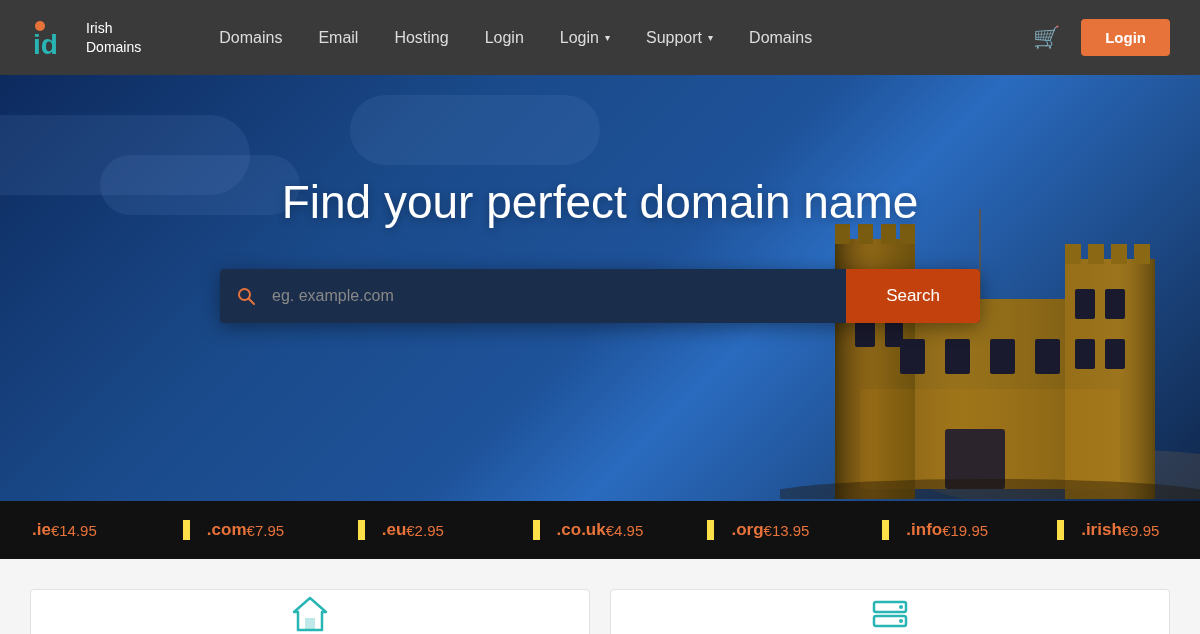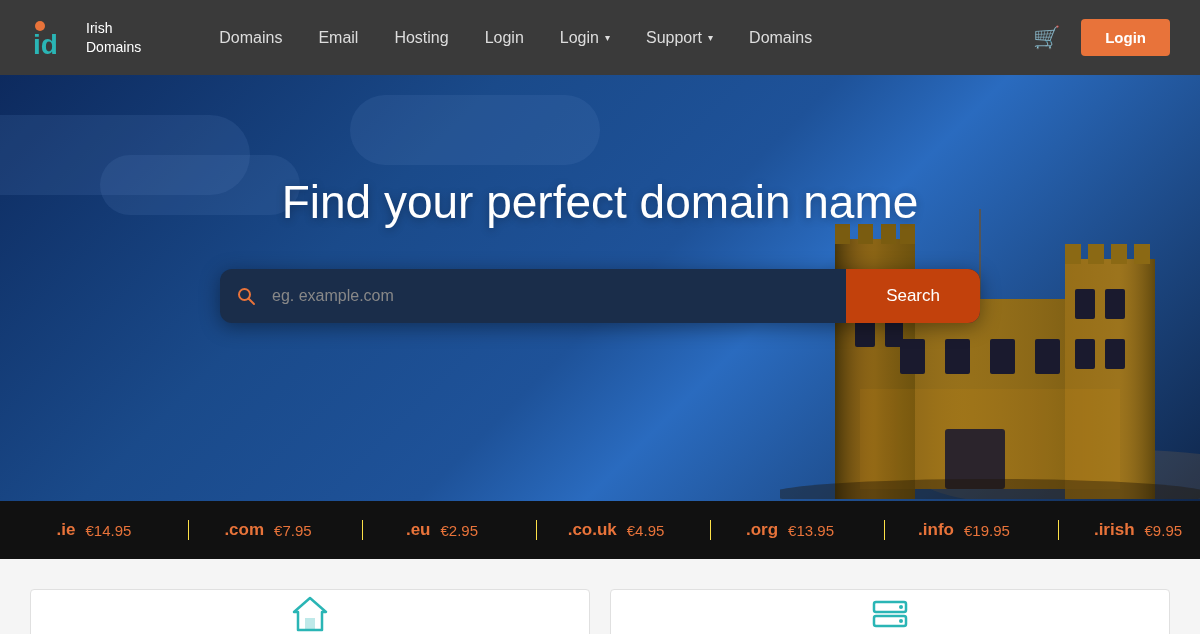--- a/index.html
+++ b/index.html
@@ -129,21 +129,21 @@
       font-size: 46px;
       font-weight: 400;
       margin-bottom: 40px;
       text-align: center;
       text-shadow: 0 2px 8px rgba(0,0,0,0.3);
     }
     .search-bar {
       display: flex;
       align-items: center;
       background: #1a2d4a;
-      border-radius: 12px;
+      border-radius: 4px;
       width: 760px;
       height: 54px;
       overflow: hidden;
       box-shadow: 0 4px 20px rgba(0,0,0,0.4);
     }
     .search-icon-wrap {
       padding: 0 16px;
       display: flex;
       align-items: center;
       color: #e8733a;
@@ -183,27 +183,26 @@
       z-index: 6;
     }
     .tld-items {
       display: flex;
       align-items: center;
       width: 100%;
     }
     .tld-item {
       display: flex;
       align-items: center;
-      gap: 10px;
+      gap: 0;
       flex: 1;
-      justify-content: center;
       margin-left: 32px;
     }
     .tld-item + .tld-item {
-      border-left: 1px solid #fde047;
+      border-left: 7px solid #fde047;
       padding-left: 17px;
     }
     .tld-ext {
       color: #e8733a;
       font-size: 17px;
       font-weight: 700;
     }
     .tld-price {
       color: #e8733a;
       font-size: 15px;

